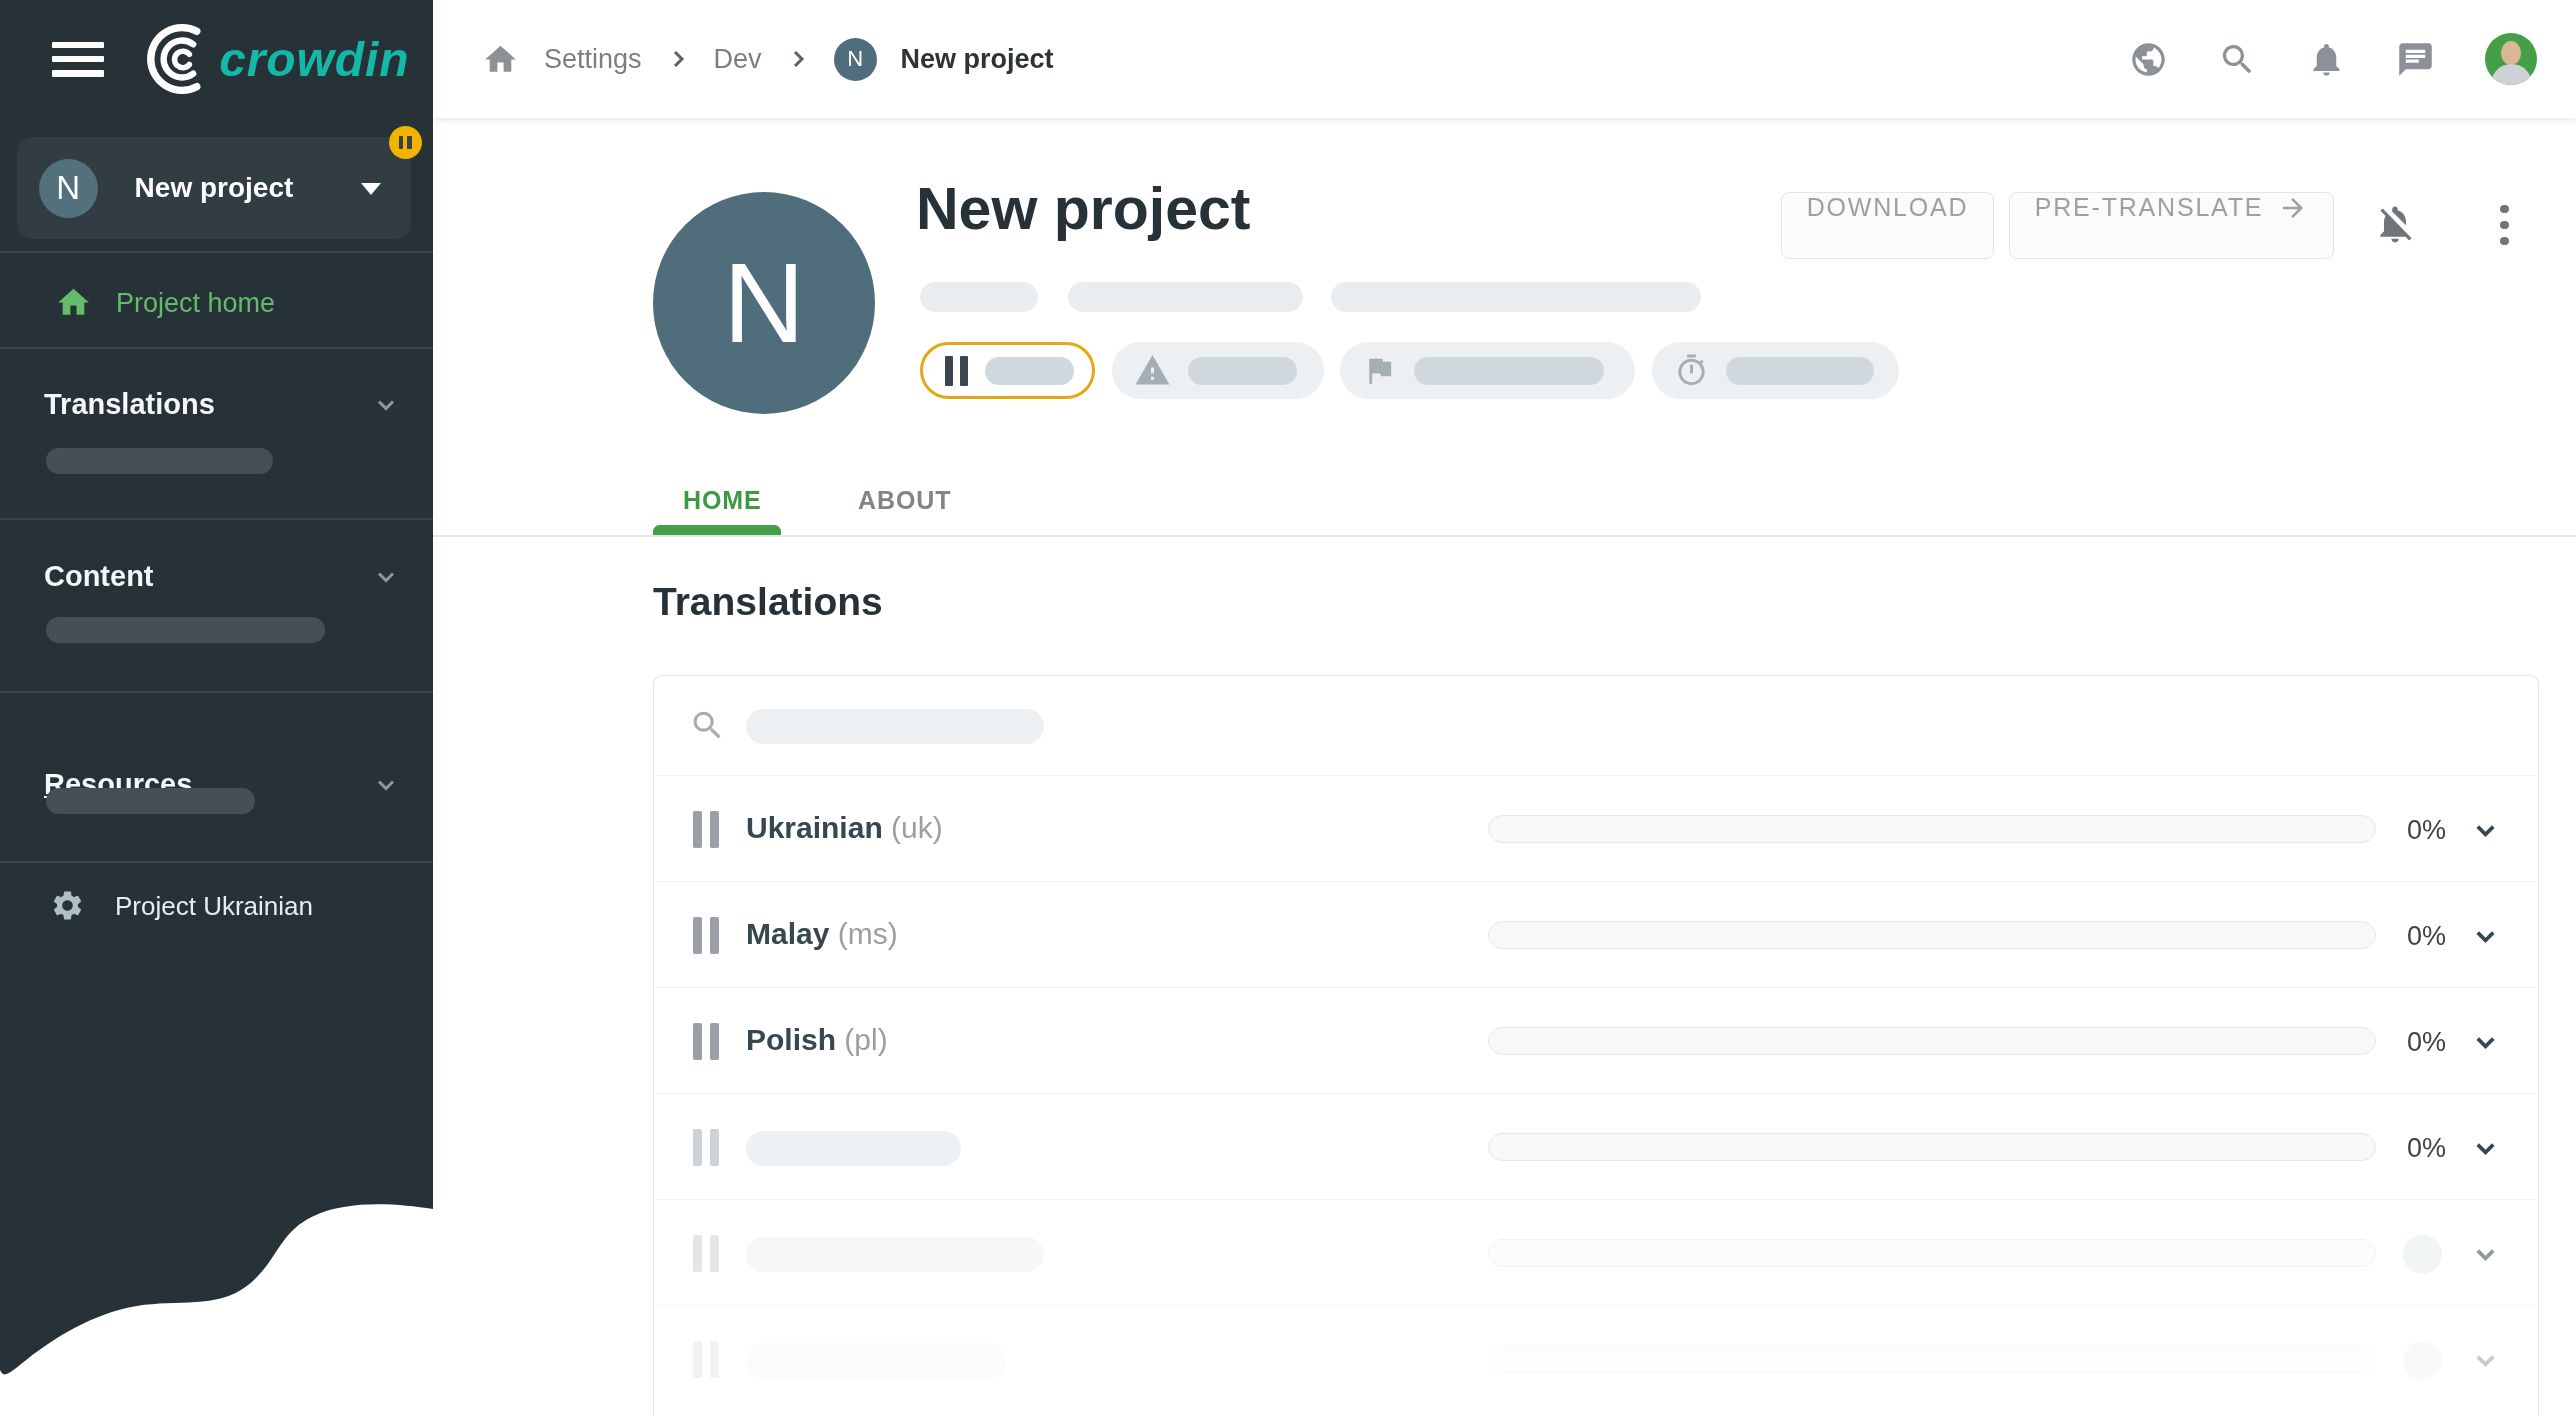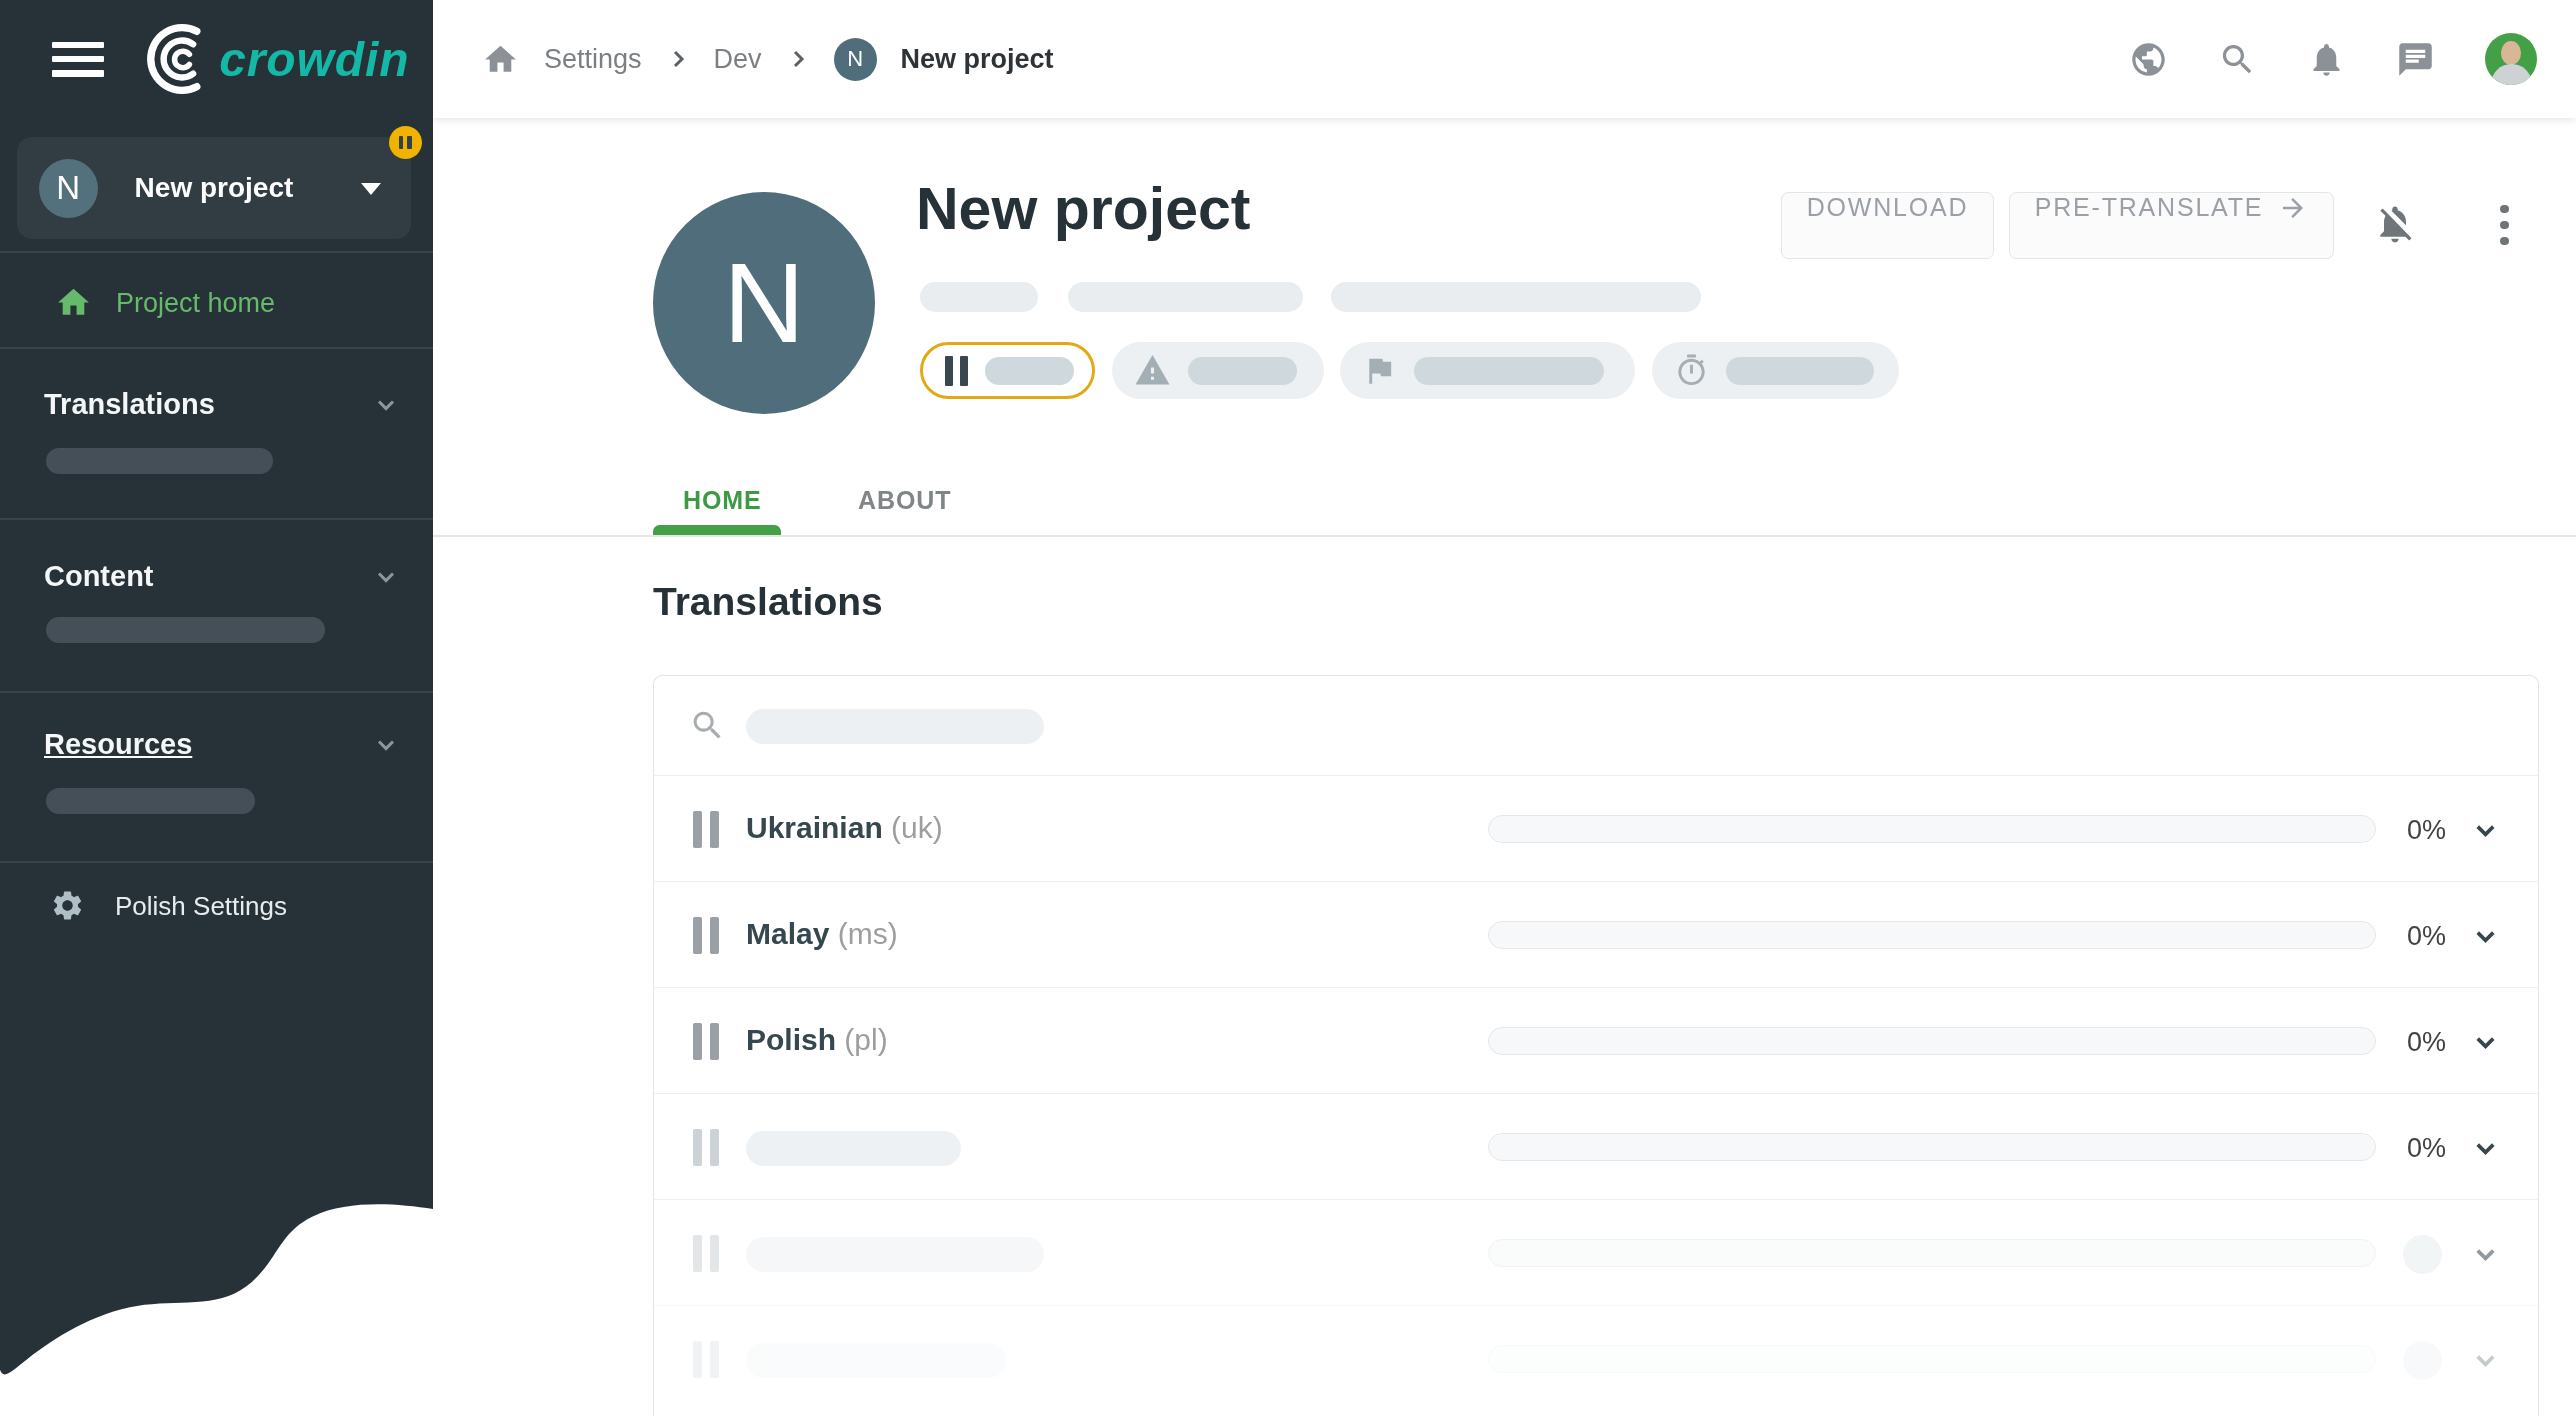--- a/index.html
+++ b/index.html
@@ -211,39 +211,39 @@
         <span class="sb-sec-title">Content</span>
         <svg width="28" height="28" viewBox="0 0 24 24">
             <path fill="none" stroke="#8a979e" stroke-width="2.6" d="M6 9l6 6 6-6"></path>
           </svg>
       </div>
     </div>
     <div class="sb-skel" style="top:617px;width:279px;"></div>
 
     <div class="sb-divider" style="top:691px;"></div>
 
-    <div class="sb-section" style="top:728px;text-decoration:underline;">
+    <div class="sb-section" style="top:768px;text-decoration:underline;">
       <div class="sb-sec-head">
         <span class="sb-sec-title">Resources</span>
         <svg width="28" height="28" viewBox="0 0 24 24">
             <path fill="none" stroke="#8a979e" stroke-width="2.6" d="M6 9l6 6 6-6"></path>
           </svg>
       </div>
     </div>
     <div class="sb-skel" style="top:788px;width:209px;"></div>
 
     <div class="sb-divider" style="top:861px;"></div>
 
     <div class="settings-row">
       <span class="gico">
         <svg width="35" height="35" viewBox="0 0 24 24">
             <path fill="#b0bec5" d="M19.14 12.94c.04-.3.06-.61.06-.94 0-.32-.02-.64-.07-.94l2.03-1.58c.18-.14.23-.41.12-.61l-1.92-3.32c-.12-.22-.37-.29-.59-.22l-2.39.96c-.5-.38-1.03-.7-1.62-.94l-.36-2.54c-.04-.24-.24-.41-.48-.41h-3.84c-.24 0-.43.17-.47.41l-.36 2.54c-.59.24-1.13.57-1.62.94l-2.39-.96c-.22-.08-.47 0-.59.22L2.74 8.87c-.12.21-.08.47.12.61l2.03 1.58c-.05.3-.09.63-.09.94s.02.64.07.94l-2.03 1.58c-.18.14-.23.41-.12.61l1.92 3.32c.12.22.37.29.59.22l2.39-.96c.5.38 1.03.7 1.62.94l.36 2.54c.05.24.24.41.48.41h3.84c.24 0 .44-.17.47-.41l.36-2.54c.59-.24 1.13-.56 1.62-.94l2.39.96c.22.08.47 0 .59-.22l1.92-3.32c.12-.22.07-.47-.12-.61l-2.01-1.58zM12 15.6c-1.98 0-3.6-1.62-3.6-3.6s1.62-3.6 3.6-3.6 3.6 1.62 3.6 3.6-1.62 3.6-3.6 3.6z"></path>
           </svg>
       </span>
-      <span class="settings-label">Polish Settings</span>
+      <span class="settings-label">Project Ukrainian</span>
     </div>
 
     <svg class="sb-wave" viewBox="0 0 468 290" preserveAspectRatio="none">
       <path d="M468 66 C 428 60, 376 56, 338 74 C 300 92, 300 124, 266 150 C 234 174, 192 164, 148 171 C 100 179, 58 206, 30 228 C 14 240, 4 252, 0 240 L 0 290 L 468 290 Z" fill="#ffffff"></path>
     </svg>
   </div>
 
   <div class="main">
 
     <div class="proj-avatar">N</div>

